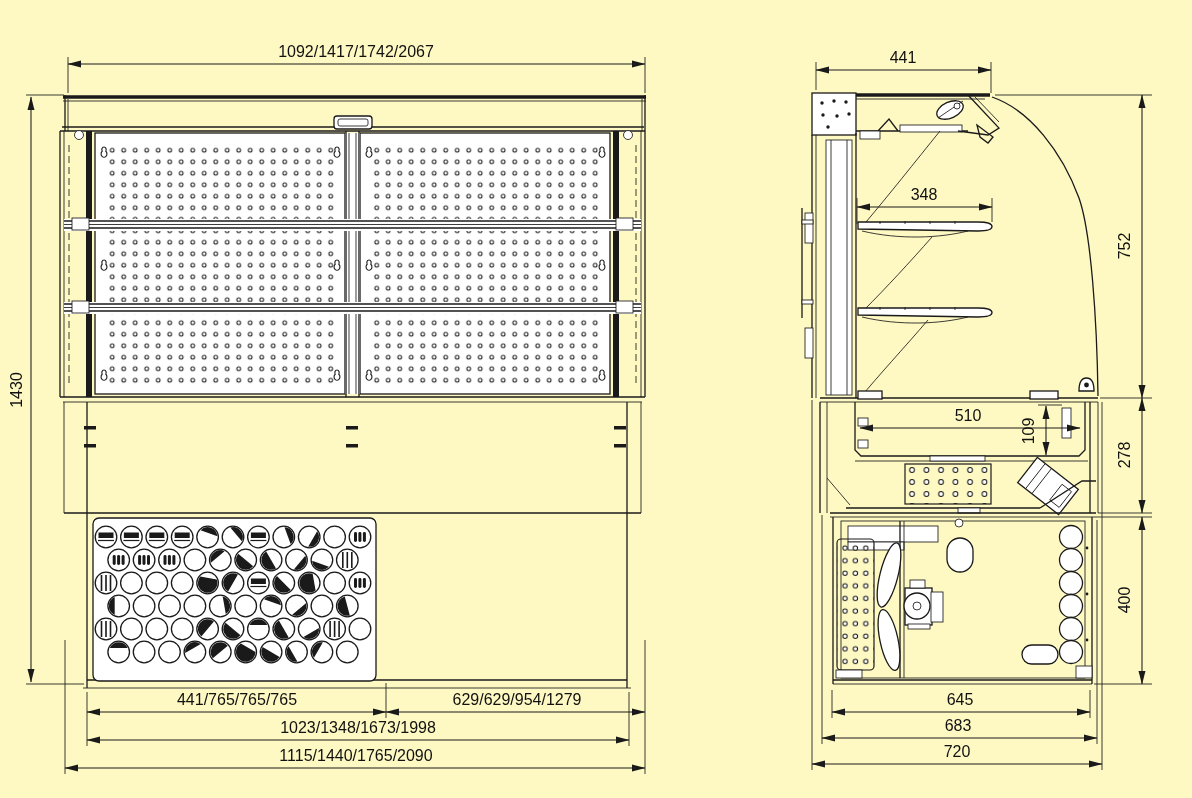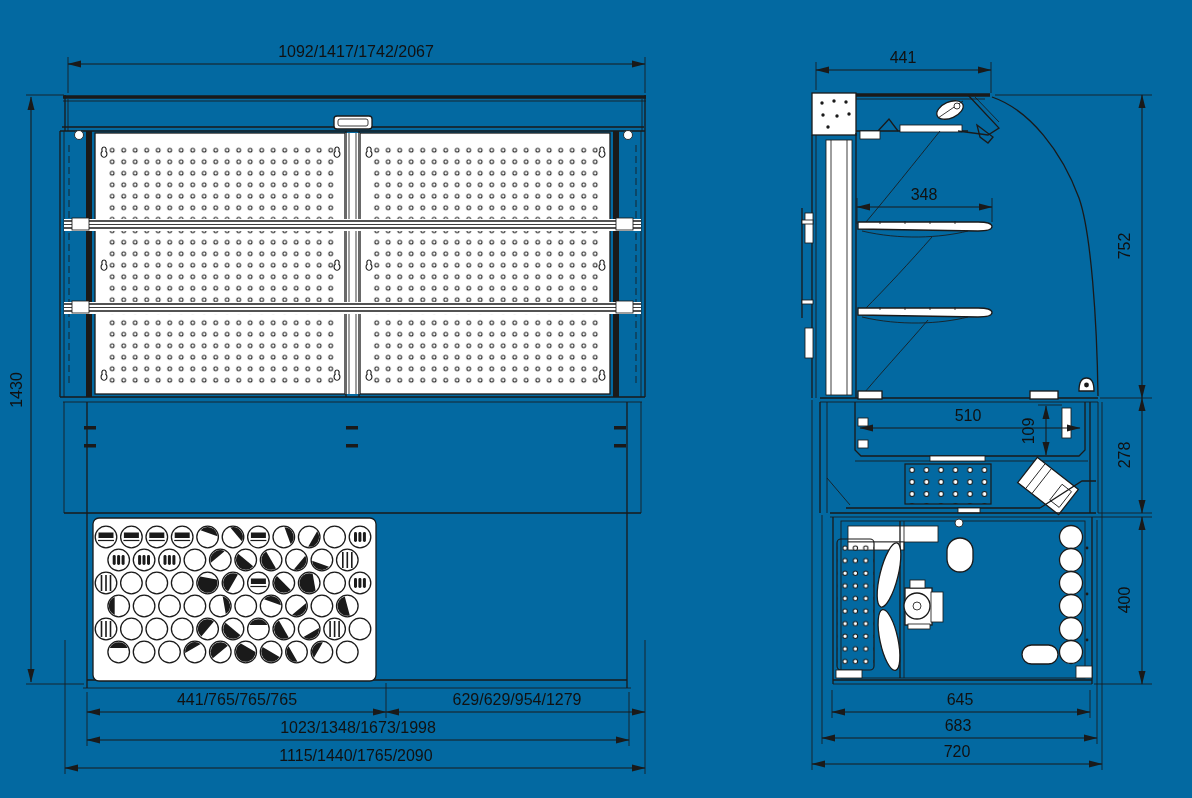--- a/index.html
+++ b/index.html
@@ -1,16 +1,16 @@
 <!DOCTYPE html>
 <html><head>
 <meta charset="utf-8">
 <style>
   html,body{margin:0;padding:0;background:#ffffff;}
-  .stage{position:relative;width:1192px;height:798px;background:#0369a1;overflow:hidden;
+  .stage{position:relative;width:1192px;height:798px;background:#fef9c3;overflow:hidden;
          font-family:"Liberation Sans", sans-serif;}
   svg{display:block}
   .ln{stroke:#1a1a1a;stroke-width:1.3;fill:none}
   .lt{stroke:#1a1a1a;stroke-width:0.85;fill:none}
   .lk{stroke:#1a1a1a;stroke-width:3.6;fill:none}
   .fw{fill:#ffffff}
   .fb{fill:#1a1a1a;stroke:none}
   .dsh{stroke-dasharray:7 4}
   .dim{stroke:#1a1a1a;stroke-width:1.05;fill:none;marker-start:url(#mS);marker-end:url(#mE)}
   .ext{stroke:#1a1a1a;stroke-width:0.85;fill:none}

